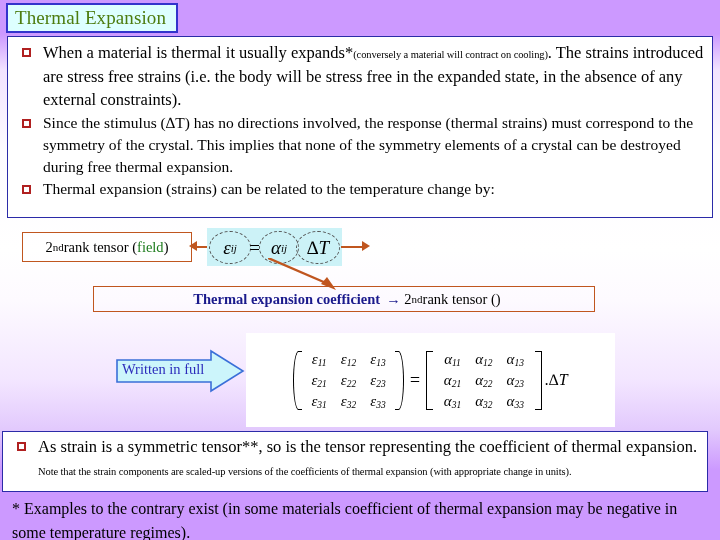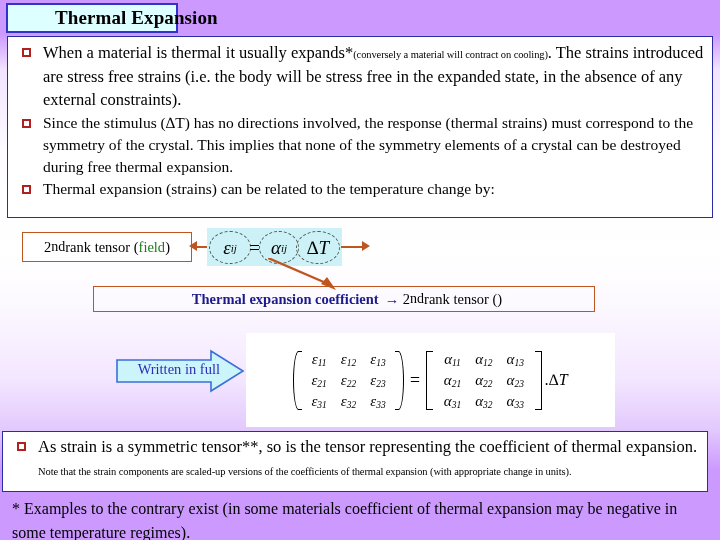--- a/index.html
+++ b/index.html
@@ -38,25 +38,24 @@
     height: 30px;
     background: #ddffff;
     border: 2px solid #3333cc;
     box-sizing: border-box;
     display: flex;
     align-items: center;
     padding-left: 7px;
   }
   .title-text {
     font-size: 19px;
-    font-weight: bold;
-    color: #000000;
+    font-weight: normal;
+    color: #4d7c0f;
     letter-spacing: 0.1px;
     white-space: nowrap;
-    margin-left: 40px;
   }
 
   
   .content-box {
     position: absolute;
     left: 7px;
     top: 36px;
     width: 706px;
     height: 182px;
     background: #ffffff;
@@ -202,38 +201,38 @@
     height: 26px;
     border: 1.5px solid #c0561f;
     box-sizing: border-box;
     display: flex;
     align-items: center;
     justify-content: center;
     white-space: nowrap;
     font-size: 14.5px;
   }
   .blue-b { color: #1a1a8c; font-weight: bold; margin-left: 6px; }
-  .sup { font-size: 14px; vertical-align: 5px; }
+  .sup { font-size: 11px; vertical-align: 5px; }
 
   
   #written-arrow {
     position: absolute;
     left: 115px;
     top: 349px;
     width: 130px;
     height: 44px;
   }
   #written-label {
     position: absolute;
     left: 122px;
     top: 361px;
     width: 98px;
     font-size: 14.5px;
     color: #2b2bbb;
-    text-align: right;
+    text-align: left;
     white-space: nowrap;
   }
 
   
   #matrix-box {
     position: absolute;
     left: 246px;
     top: 333px;
     width: 369px;
     height: 94px;

